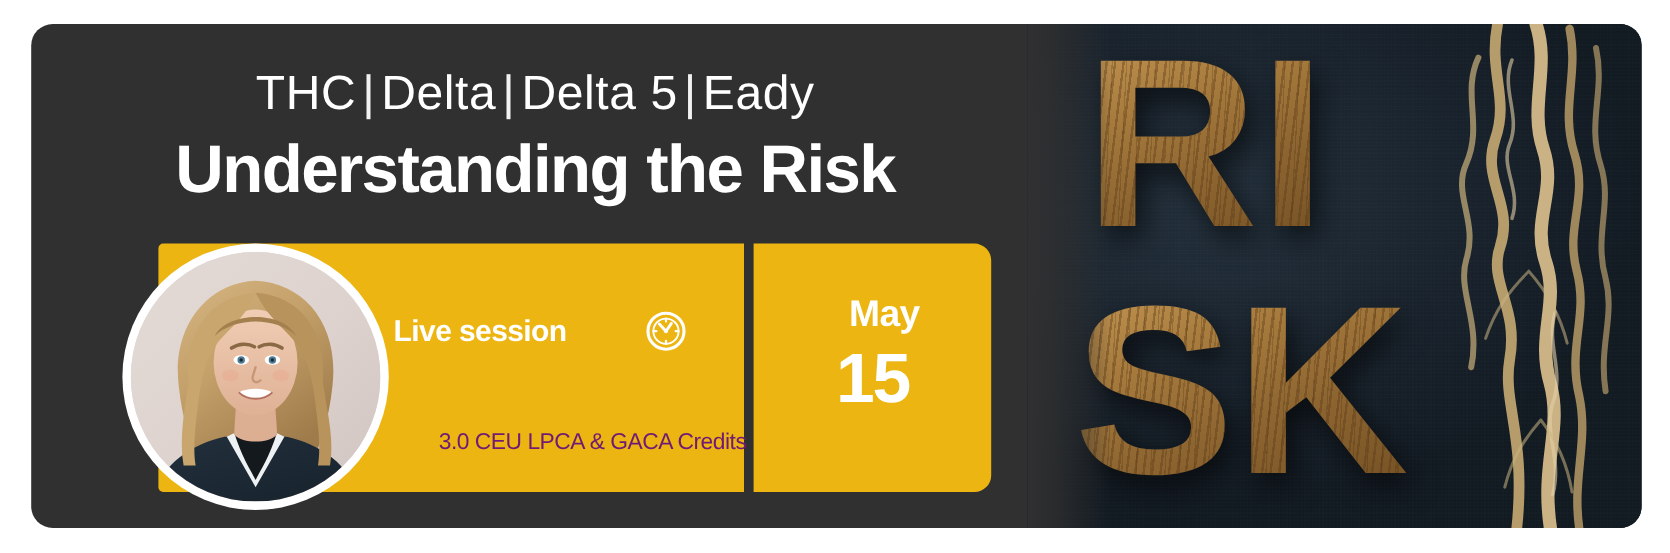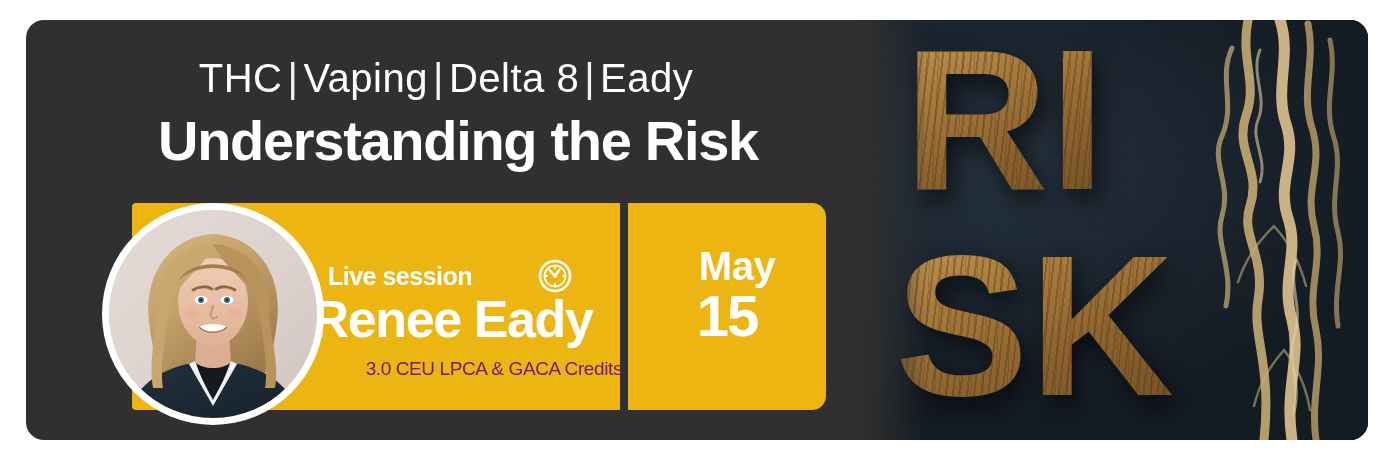--- a/index.html
+++ b/index.html
@@ -107,21 +107,20 @@
     position: absolute;
     left: 0;
     top: 88px;
     width: 840px;
     text-align: center;
     color: #ffffff;
     font-size: 56px;
     font-weight: bold;
     letter-spacing: -1.3px;
     white-space: nowrap;
-    padding-left: 12px;
   }
 
   
   .cards {
     position: absolute;
     left: 106px;
     top: 183px;
     width: 694px;
     height: 207px;
   }
@@ -139,21 +138,21 @@
     width: 198px;
     height: 207px;
     background: #ECB511;
     border-radius: 0 14px 14px 0;
     text-align: center;
     color: #ffffff;
   }
   .date-month {
     position: absolute;
     left: 0; right: 0; top: 41px;
-    font-size: 40px;
+    font-size: 31px;
     font-weight: bold;
     letter-spacing: -.5px;
     padding-left: 20px;
   }
   .date-day {
     position: absolute;
     left: 0; right: 0; top: 75px;
     font-size: 58px;
     font-weight: bold;
     line-height: 76px;
@@ -258,21 +257,21 @@
         <path d="M108,240 C100,268 116,288 106,316 C98,340 114,362 106,392" stroke="#e3d1a9" stroke-width="3" opacity=".6"></path>
         <path d="M86,206 C70,222 58,238 50,262 M86,206 C102,224 112,242 118,266" stroke="#cbb482" stroke-width="2.5" opacity=".55"></path>
         <path d="M96,330 C82,346 72,362 66,386 M96,330 C110,348 118,366 122,390" stroke="#cbb482" stroke-width="2.5" opacity=".55"></path>
       </g>
     </svg>
 
     <div class="photo-fade"></div>
   </div>
 
   <div class="subtitle">
-    <span>THC</span><span class="sep">|</span><span>Vaping</span><span class="sep">|</span><span>Delta 8</span><span class="sep">|</span><span>Eady</span>
+    <span>THC</span><span class="sep">|</span><span>Delta</span><span class="sep">|</span><span>Delta 5</span><span class="sep">|</span><span>Eady</span>
   </div>
 
   <div class="headline">Understanding the Risk</div>
 
   <div class="cards">
 
     <div class="card-info">
 
       <div class="live-row">
         <span class="live-label">Live session</span>
@@ -289,21 +288,20 @@
           <g stroke="#ffffff" stroke-width="2.4" stroke-linecap="round">
             <line x1="17" y1="17" x2="11.5" y2="11"></line>
             <line x1="17" y1="17" x2="21.5" y2="10.5"></line>
           </g>
           <circle cx="17" cy="17" r="1.7" fill="#ffffff"></circle>
         </svg>
 
         <span class="time-label">9:00 am EST</span>
       </div>
 
-      <div class="speaker-name">Renee Eady</div>
       <div class="credits">3.0 CEU  LPCA &amp; GACA Credits</div>
 
       <div class="avatar">
         <div class="avatar-photo">
           <svg width="100%" height="100%" viewBox="0 0 208 208" preserveAspectRatio="xMidYMid slice">
             <defs>
               <linearGradient id="bgG" x1="0" y1="0" x2="1" y2="1">
                 <stop offset="0%" stop-color="#e3dad6"></stop>
                 <stop offset="55%" stop-color="#ddd2ce"></stop>
                 <stop offset="100%" stop-color="#cfc4c0"></stop>

